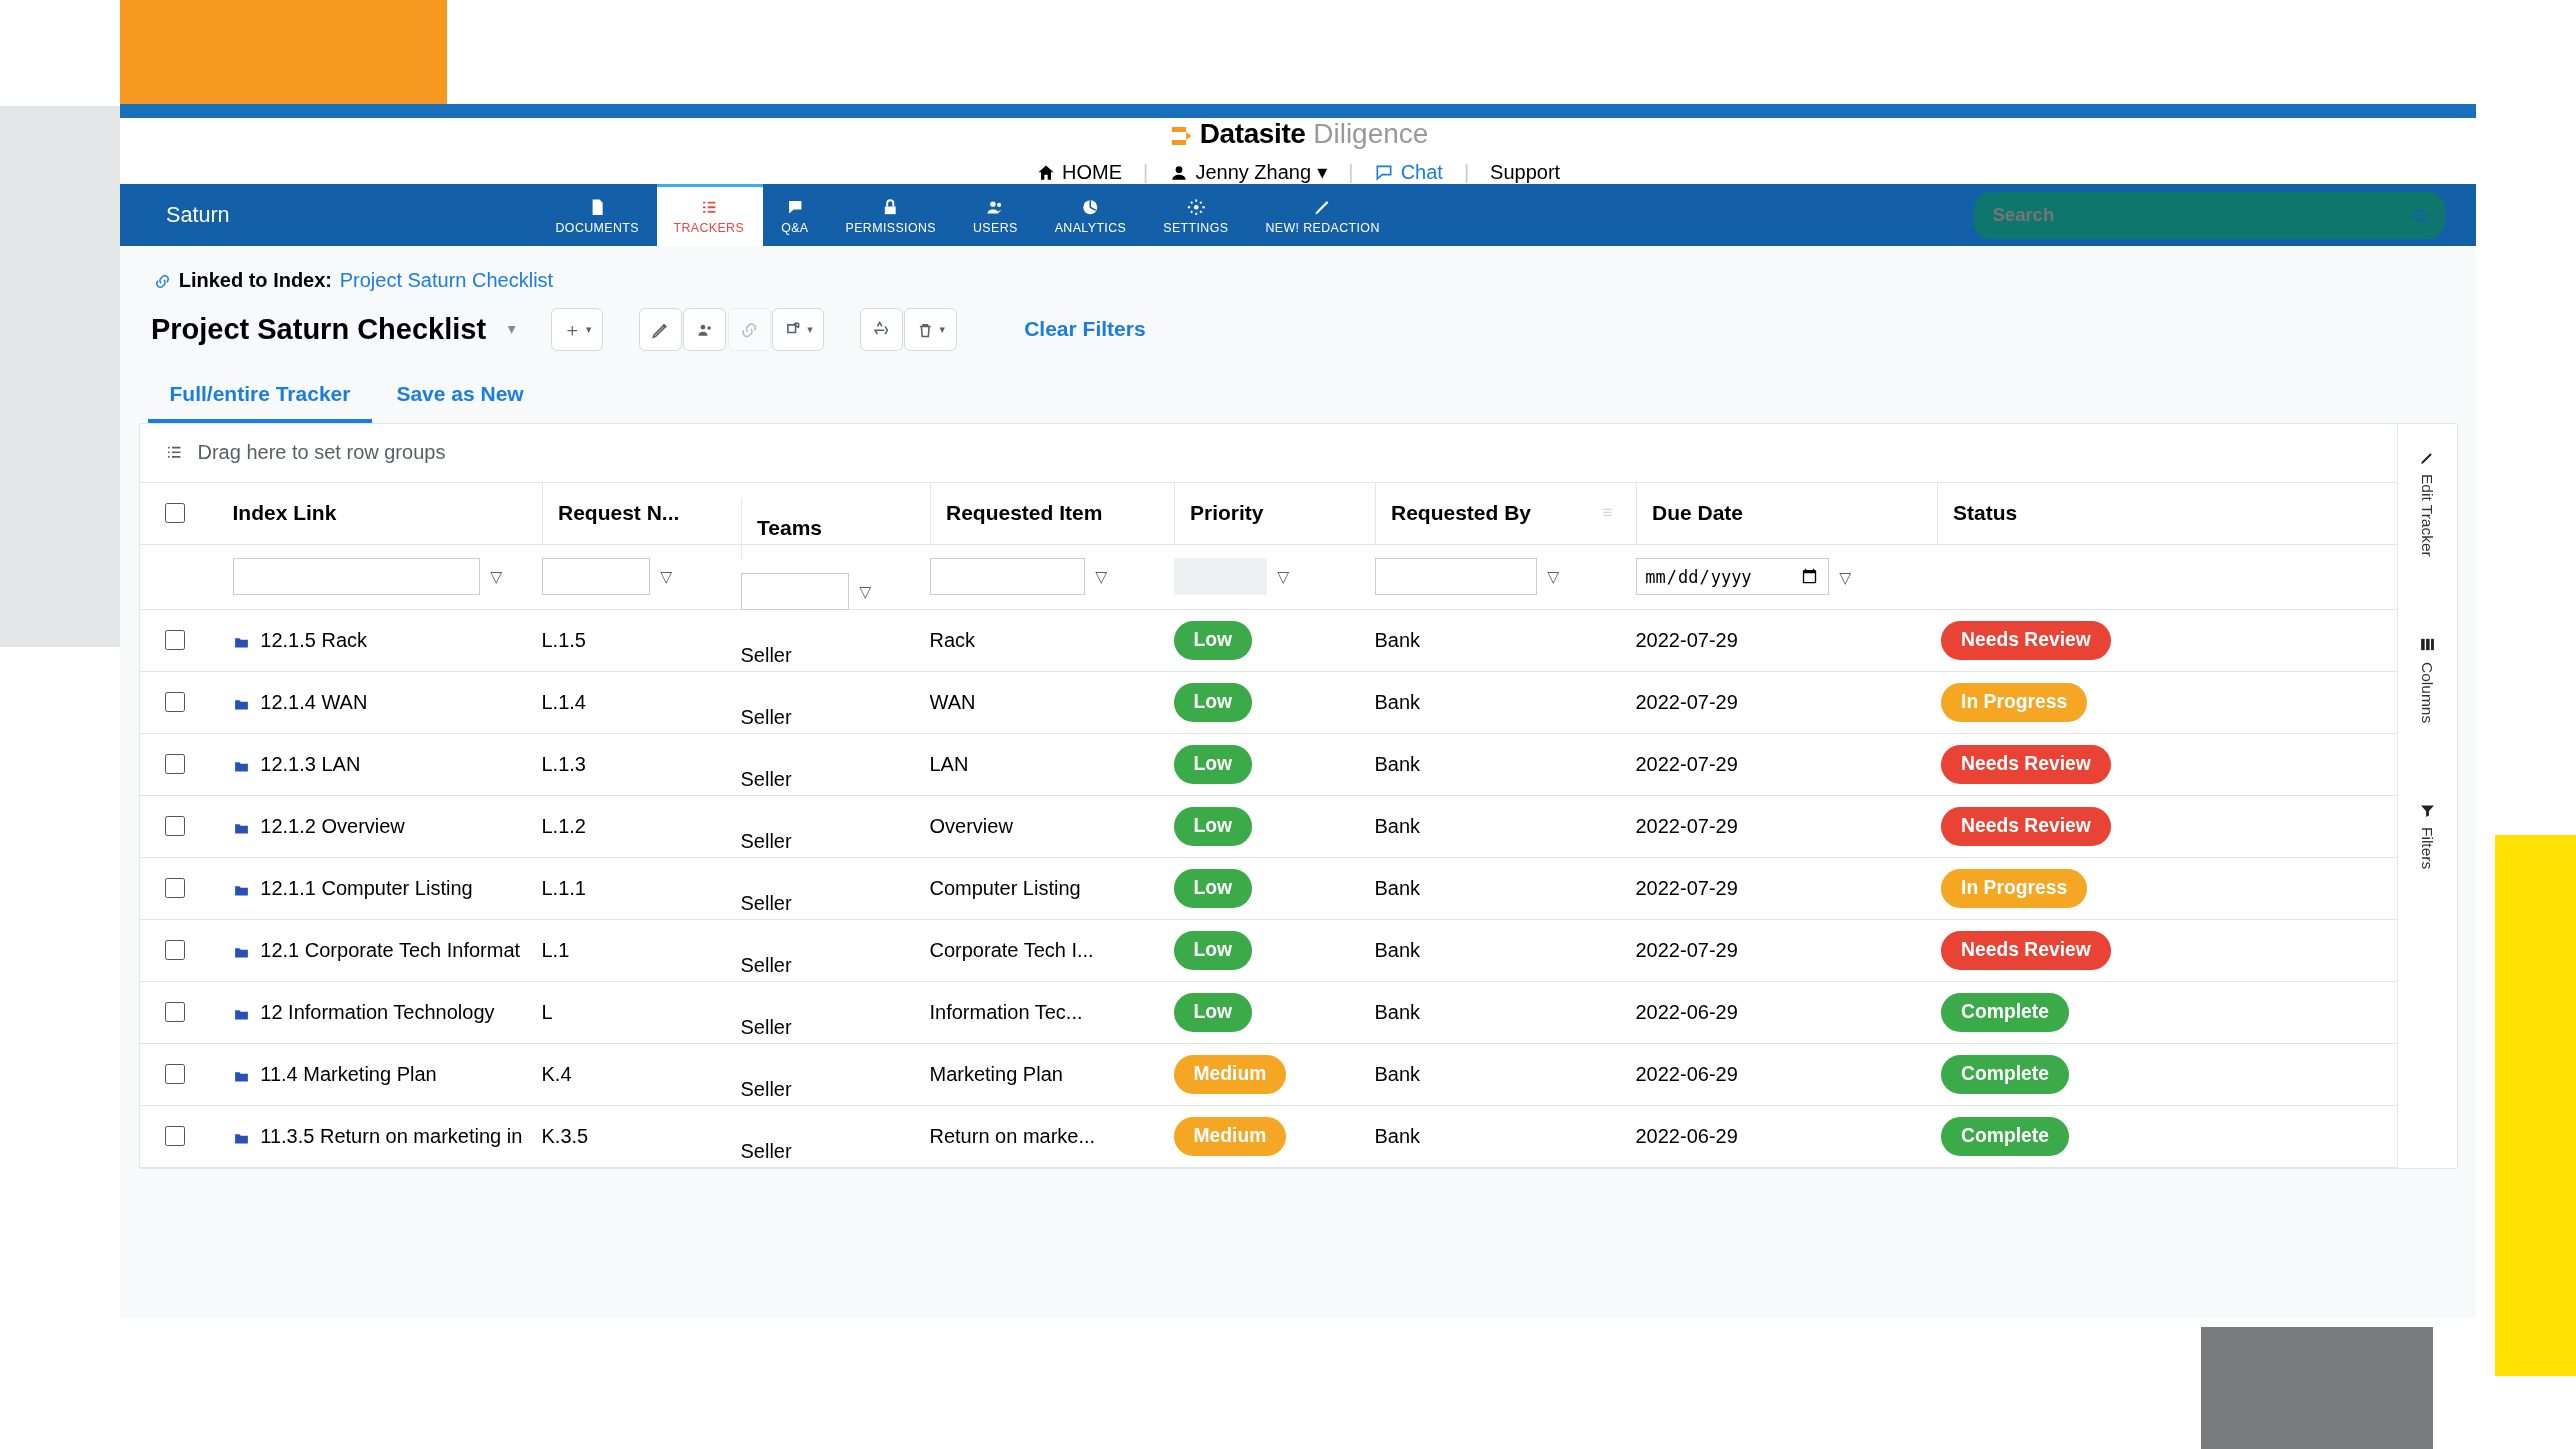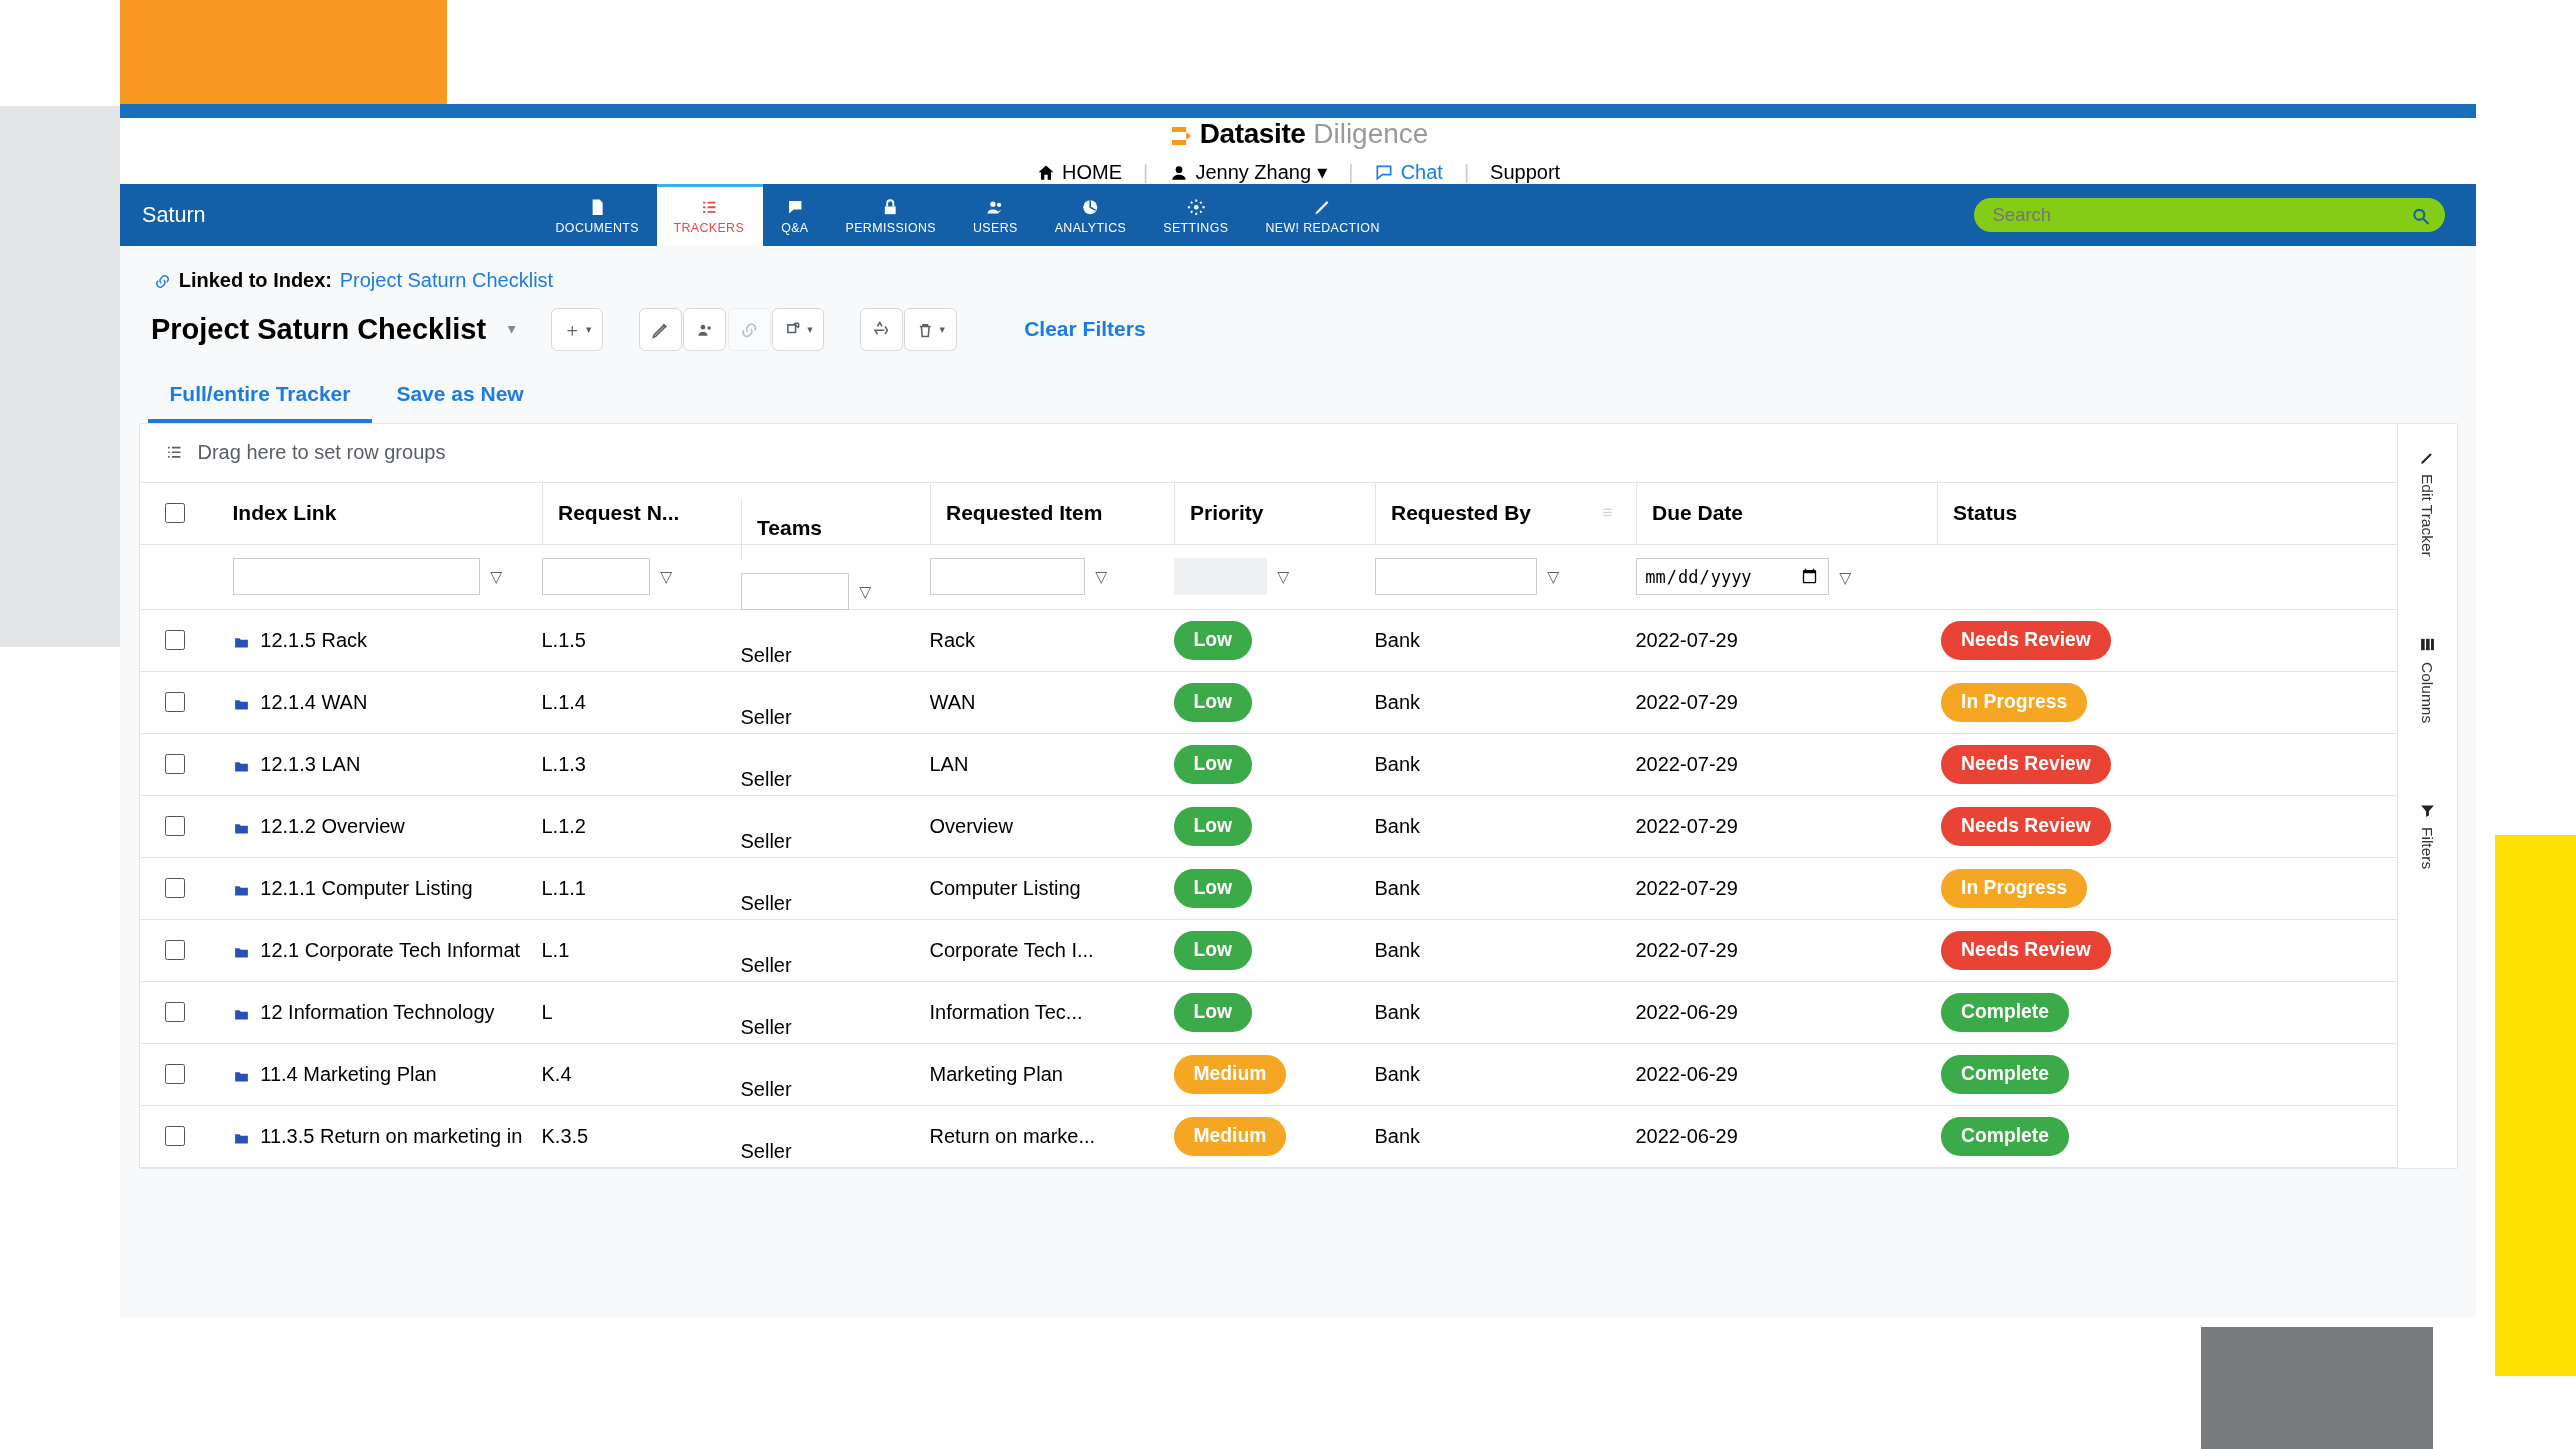--- a/index.html
+++ b/index.html
@@ -17,30 +17,30 @@
 .brand { display: flex; align-items: center; gap: 6.2px; }
 .brand-icon { color: #f79820; font-weight: bold; font-size: 26px; }
 .brand-name { font-size: 28px; font-weight: 700; letter-spacing: -0.4px; }
 .brand-sub { font-size: 28px; font-weight: 300; color: #999; margin-left: 1.5px; }
 .top-links { display: flex; align-items: center; gap: 21px; font-size: 20px; }
 .top-link { display: flex; align-items: center; gap: 6.2px; cursor: pointer; }
 .sep { color: #ccc; }
 .chat-link { color: #197de1; }
 
 .nav-row { height: 62px; background: #1460a8; display: flex; align-items: stretch; }
-.project-name { color: #fff; font-size: 21.6px; display: flex; align-items: center; padding-left: 22px; width: 417px; }
+.project-name { color: #fff; font-size: 21.6px; display: flex; align-items: center; padding-left: 46px; width: 417px; }
 .nav-items { display: flex; }
 .nav-item { color: #fff; display: flex; flex-direction: column; align-items: center; justify-content: center; padding: 0 18.5px; gap: 3.1px; cursor: pointer; position: relative; }
 .nav-item.active { background: #fff; color: #ef4444; padding-left: 16px; }
 .nav-item.active::before { content:""; position:absolute; top:0; left:0; right:0; height:3.1px; background:#39aef0; }
 .nav-item-icon { font-size: 18.5px; }
 .nav-item-label { font-size: 12.4px; letter-spacing: 0.4px; }
 .search-wrap { margin-left: auto; display: flex; align-items: center; padding-right: 31px; }
 .search-box { position: relative; }
-.search-input { width: 471px; height: 34px; border-radius: 17px; border: none; padding: 0 42px 0 18.5px; font-size: 18.5px; background: #84cc16; }
+.search-input { width: 471px; height: 47px; border-radius: 17px; border: none; padding: 0 42px 0 18.5px; font-size: 18.5px; background: #0f766e; font-weight: bold; }
 .search-icon { position: absolute; right: 14px; top: 50%; transform: translateY(-50%); color: #1460a8; font-size: 20px; }
 
 .content-area { flex: 1; padding: 23px 18.5px 0 18.5px; background: #f8f9fa; position: relative; }
 
 .linked-row { font-size: 20px; margin-bottom: 15.5px; padding-left: 15.5px; display:flex; align-items:center; gap: 7.7px;}
 .linked-label { font-weight: 700; }
 .linked-link { color: #197de1; text-decoration: none; cursor:pointer; }
 .link-chain-icon { color:#197de1; font-size:17px; }
 
 .title-row { display: flex; align-items: center; gap: 21.6px; padding-left: 12.4px; margin-bottom: 31px; }

